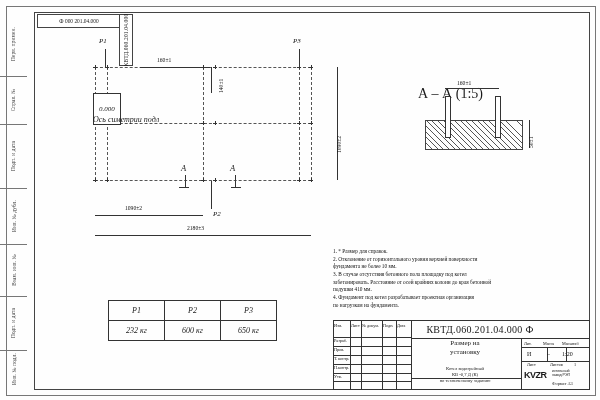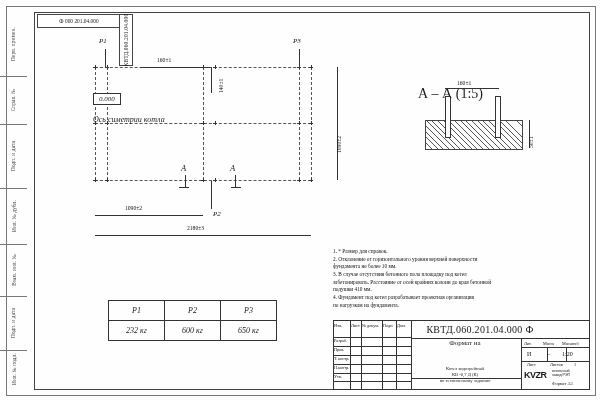--- a/index.html
+++ b/index.html
@@ -71,21 +71,21 @@
   .bolt:before{left:0;top:1.5px;width:4px;height:1px;}
   .bolt:after{left:1.5px;top:0;width:1px;height:4px;}
 
   .lbl{position:absolute; font-size:7px; font-style:italic; color:#111; white-space:nowrap;}
   .dim{position:absolute; font-size:5.6px; color:#111; white-space:nowrap;}
   .dimv{position:absolute; font-size:5.6px; color:#111; white-space:nowrap; transform:rotate(-90deg); transform-origin:left top;}
   .dimline{position:absolute; background:#333; height:1px;}
   .dimlinev{position:absolute; background:#333; width:1px;}
 
   .zerobox{
-    position:absolute; border:1px solid #333; padding:1px 5px;
+    position:absolute; border:1px solid #333; padding:11px 5px;
     font-size:7px; background:#fff; font-style:italic;
   }
   .osь{position:absolute; font-size:8px; font-style:italic;}
 
   .secmark{position:absolute; font-size:8.5px; font-style:italic;}
 
   
   .sect{position:absolute; left:415px; top:80px; width:140px; height:100px;}
   .sect-title{position:absolute; left:418px; top:86px; font-size:14px; }
   .hatch{
@@ -218,21 +218,21 @@
 
     <div class="lbl" style="left:24px;top:-8px;">Р1</div>
     <div class="dimlinev" style="left:30px;top:4px;height:18px;"></div>
     <div class="lbl" style="left:218px;top:-8px;">Р3</div>
     <div class="dimlinev" style="left:224px;top:4px;height:18px;"></div>
     <div class="lbl" style="left:138px;top:165px;">Р2</div>
     <div class="dimlinev" style="left:136px;top:136px;height:28px;"></div>
 
     <div class="zerobox" style="left:18px;top:48px;">0.000</div>
 
-    <div class="osь" style="left:18px;top:70px;">Ось симетрии котла</div>
+    <div class="osь" style="left:18px;top:70px;">Ось симетрии подл</div>
 
     <div class="secmark" style="left:106px;top:118px;">А</div>
     <div class="secmark" style="left:155px;top:118px;">А</div>
     <div class="dimlinev" style="left:110px;top:130px;height:12px;"></div>
     <div class="dimlinev" style="left:160px;top:130px;height:12px;"></div>
     <div class="dimline" style="left:104px;top:142px;width:10px;"></div>
     <div class="dimline" style="left:156px;top:142px;width:10px;"></div>
 
     <div class="dimline" style="left:65px;top:22px;width:70px;"></div>
     <div class="dim" style="left:82px;top:12px;">160±1</div>
@@ -316,21 +316,22 @@
   <div class="smallcell" style="left:397px;top:323px;">Дата</div>
 
   <div class="smallcell" style="left:334px;top:338px;">Разраб.</div>
   <div class="smallcell" style="left:334px;top:347px;">Пров.</div>
   <div class="smallcell" style="left:334px;top:356px;">Т. контр.</div>
   <div class="smallcell" style="left:334px;top:365px;">Н.контр.</div>
   <div class="smallcell" style="left:334px;top:374px;">Утв.</div>
 
   <div class="tb-code">КВТД.060.201.04.000   Ф</div>
   <div class="tb-name">
-    <div>Формат на</div>
+    <div>Размер на</div>
+    <div>установку</div>
   </div>
   <div class="tb-sub">
     <div>Котел водогрейный</div>
     <div>КВ -0,7  Д (К)</div>
     <div>по техническому заданию</div>
   </div>
 
   <div class="smallcell" style="left:524px;top:341px;">Лит.</div>
   <div class="smallcell" style="left:543px;top:341px;">Масса</div>
   <div class="smallcell" style="left:562px;top:341px;">Масштаб</div>

